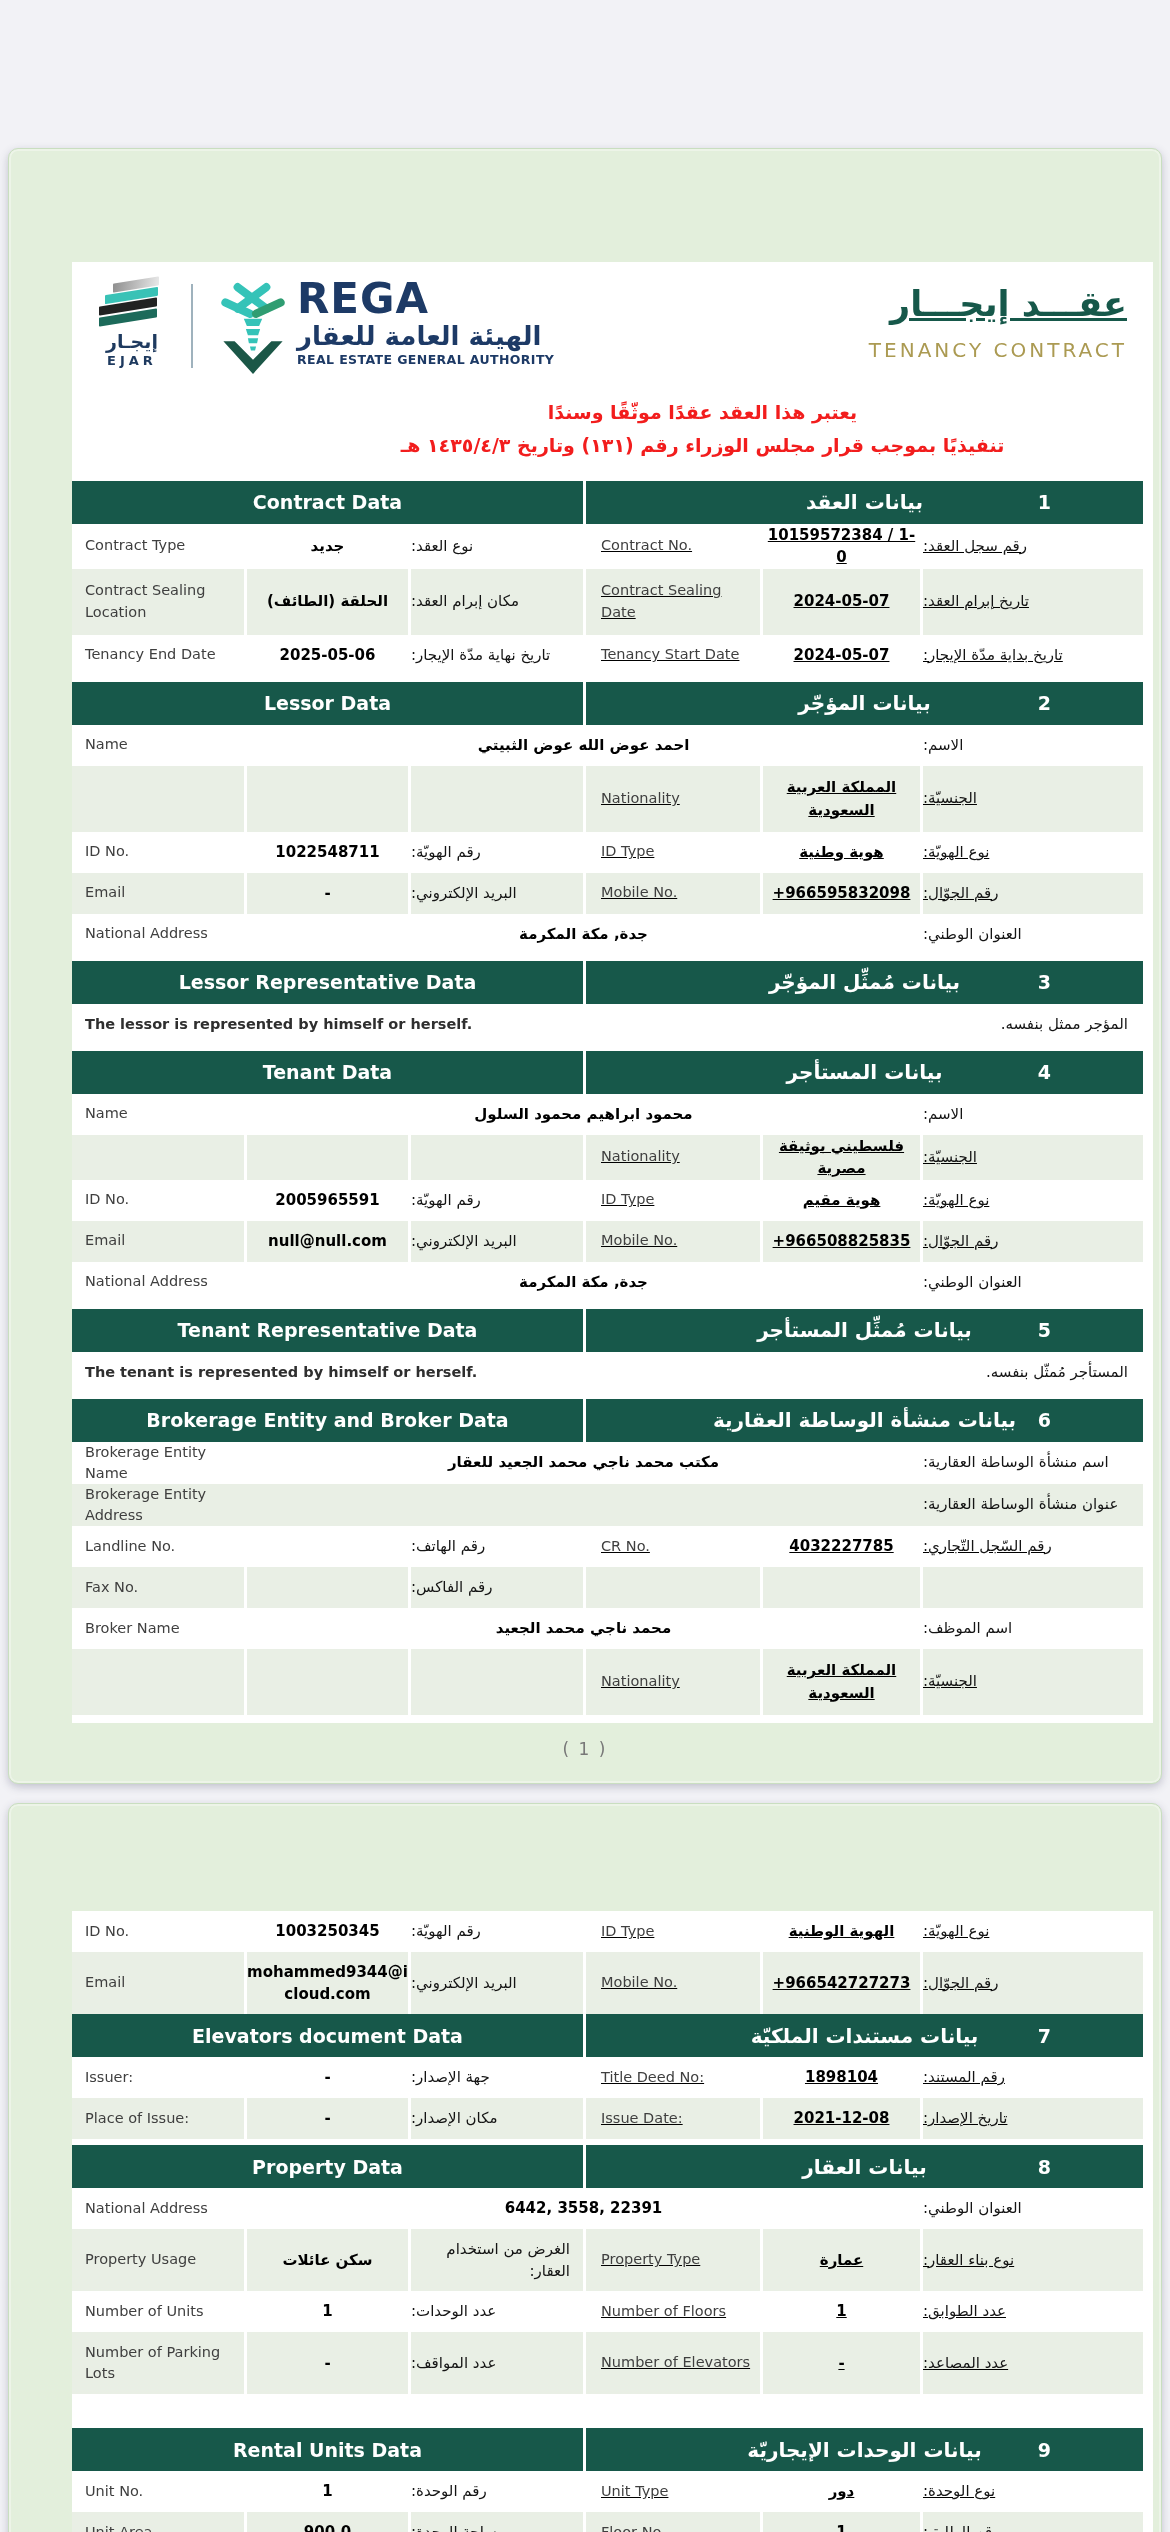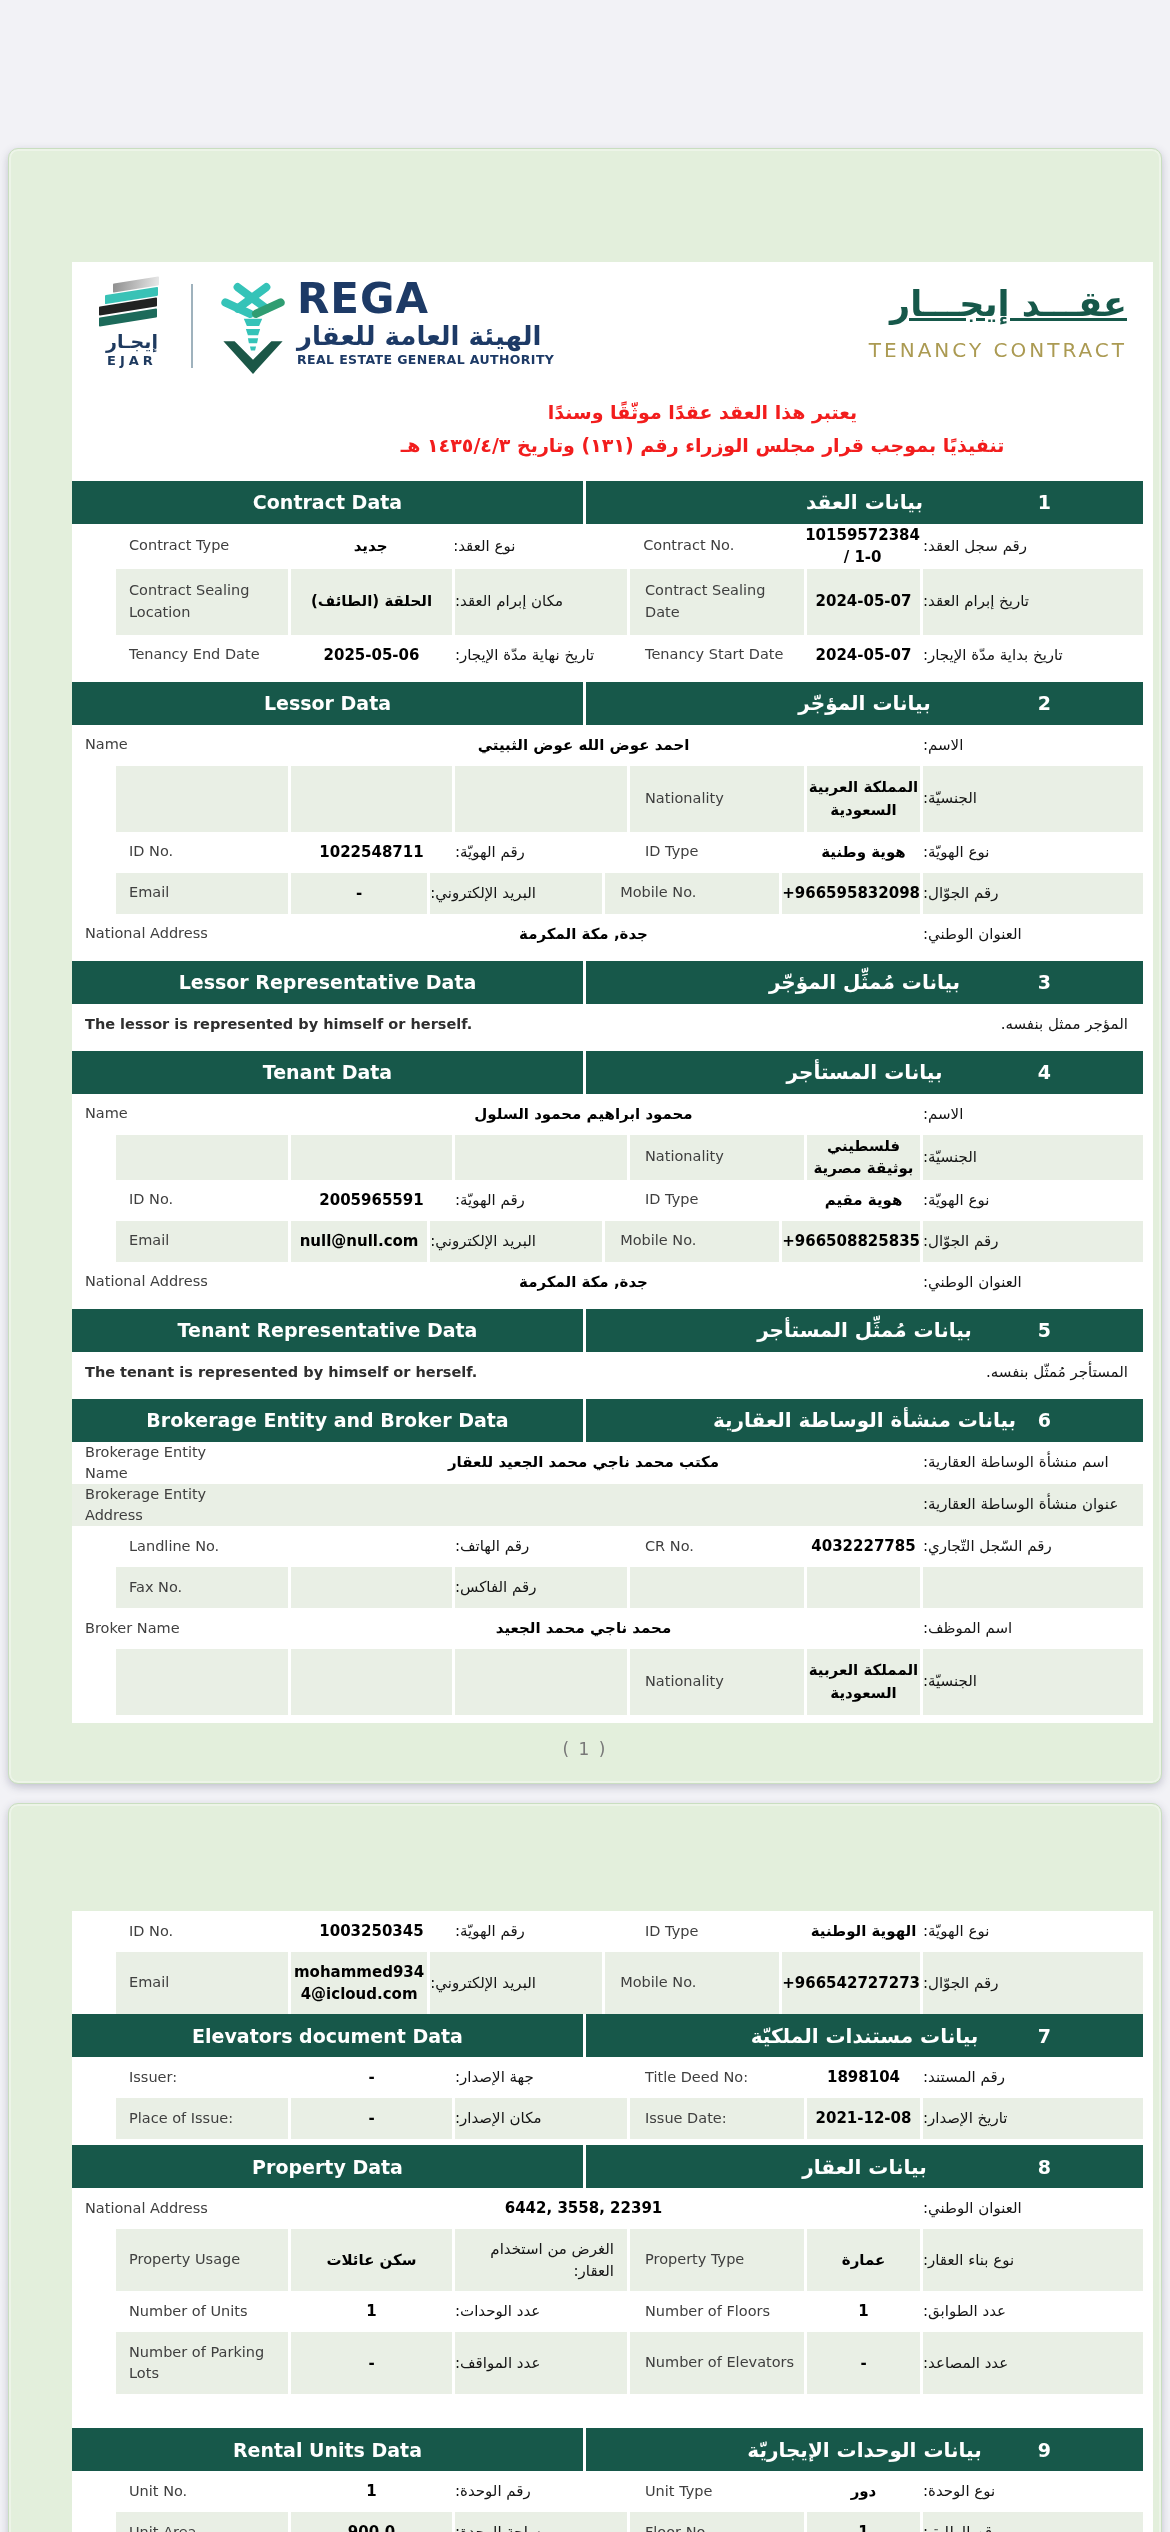--- a/index.html
+++ b/index.html
@@ -52,22 +52,22 @@
   .sec-bar.flush{margin-top:0;}
   .seg{background:#17584a;color:#fff;font-weight:bold;}
   .seg-en{width:511px;display:flex;align-items:center;justify-content:center;font-size:19px;}
   .seg-ar{flex:1;margin-left:3px;position:relative;display:flex;align-items:center;justify-content:center;font-size:20px;}
   .bar-no{position:absolute;right:92px;top:50%;transform:translateY(-50%);font-size:19px;}
   
   .row{display:flex;min-height:41px;background:#fff;}
   .row.tall{min-height:66px;}
   .row.tall2{min-height:62px;}
   .half{display:flex;align-items:stretch;gap:3px;}
-  .half-l{width:511px;padding-left:44px;}
-  .half-r{flex:1;margin-left:3px;}
+  .half-l{width:511px;}
+  .half-r{flex:1;margin-left:3px;text-decoration:underline;}
   .cell{display:flex;align-items:center;font-size:14.5px;color:#3f3f3f;}
   .row.g .cell{background:#e9efe5;}
   .c-en{padding-left:13px;line-height:1.45;}
   .half-l .c-en{width:159px;}
   .half-r .c-en{width:159px;padding-left:15px;}
   .c-val{flex:1;justify-content:center;text-align:center;font-weight:bold;font-size:15px;color:#000;line-height:1.5;}
   .c-ar{justify-content:flex-end;text-align:right;font-size:15px;color:#141414;padding-right:13px;line-height:1.5;}
   .half-l .c-ar{width:159px;}
   .half-r .c-ar{width:205px;padding-right:15px;}
   .row.full .c-en{width:159px;}

